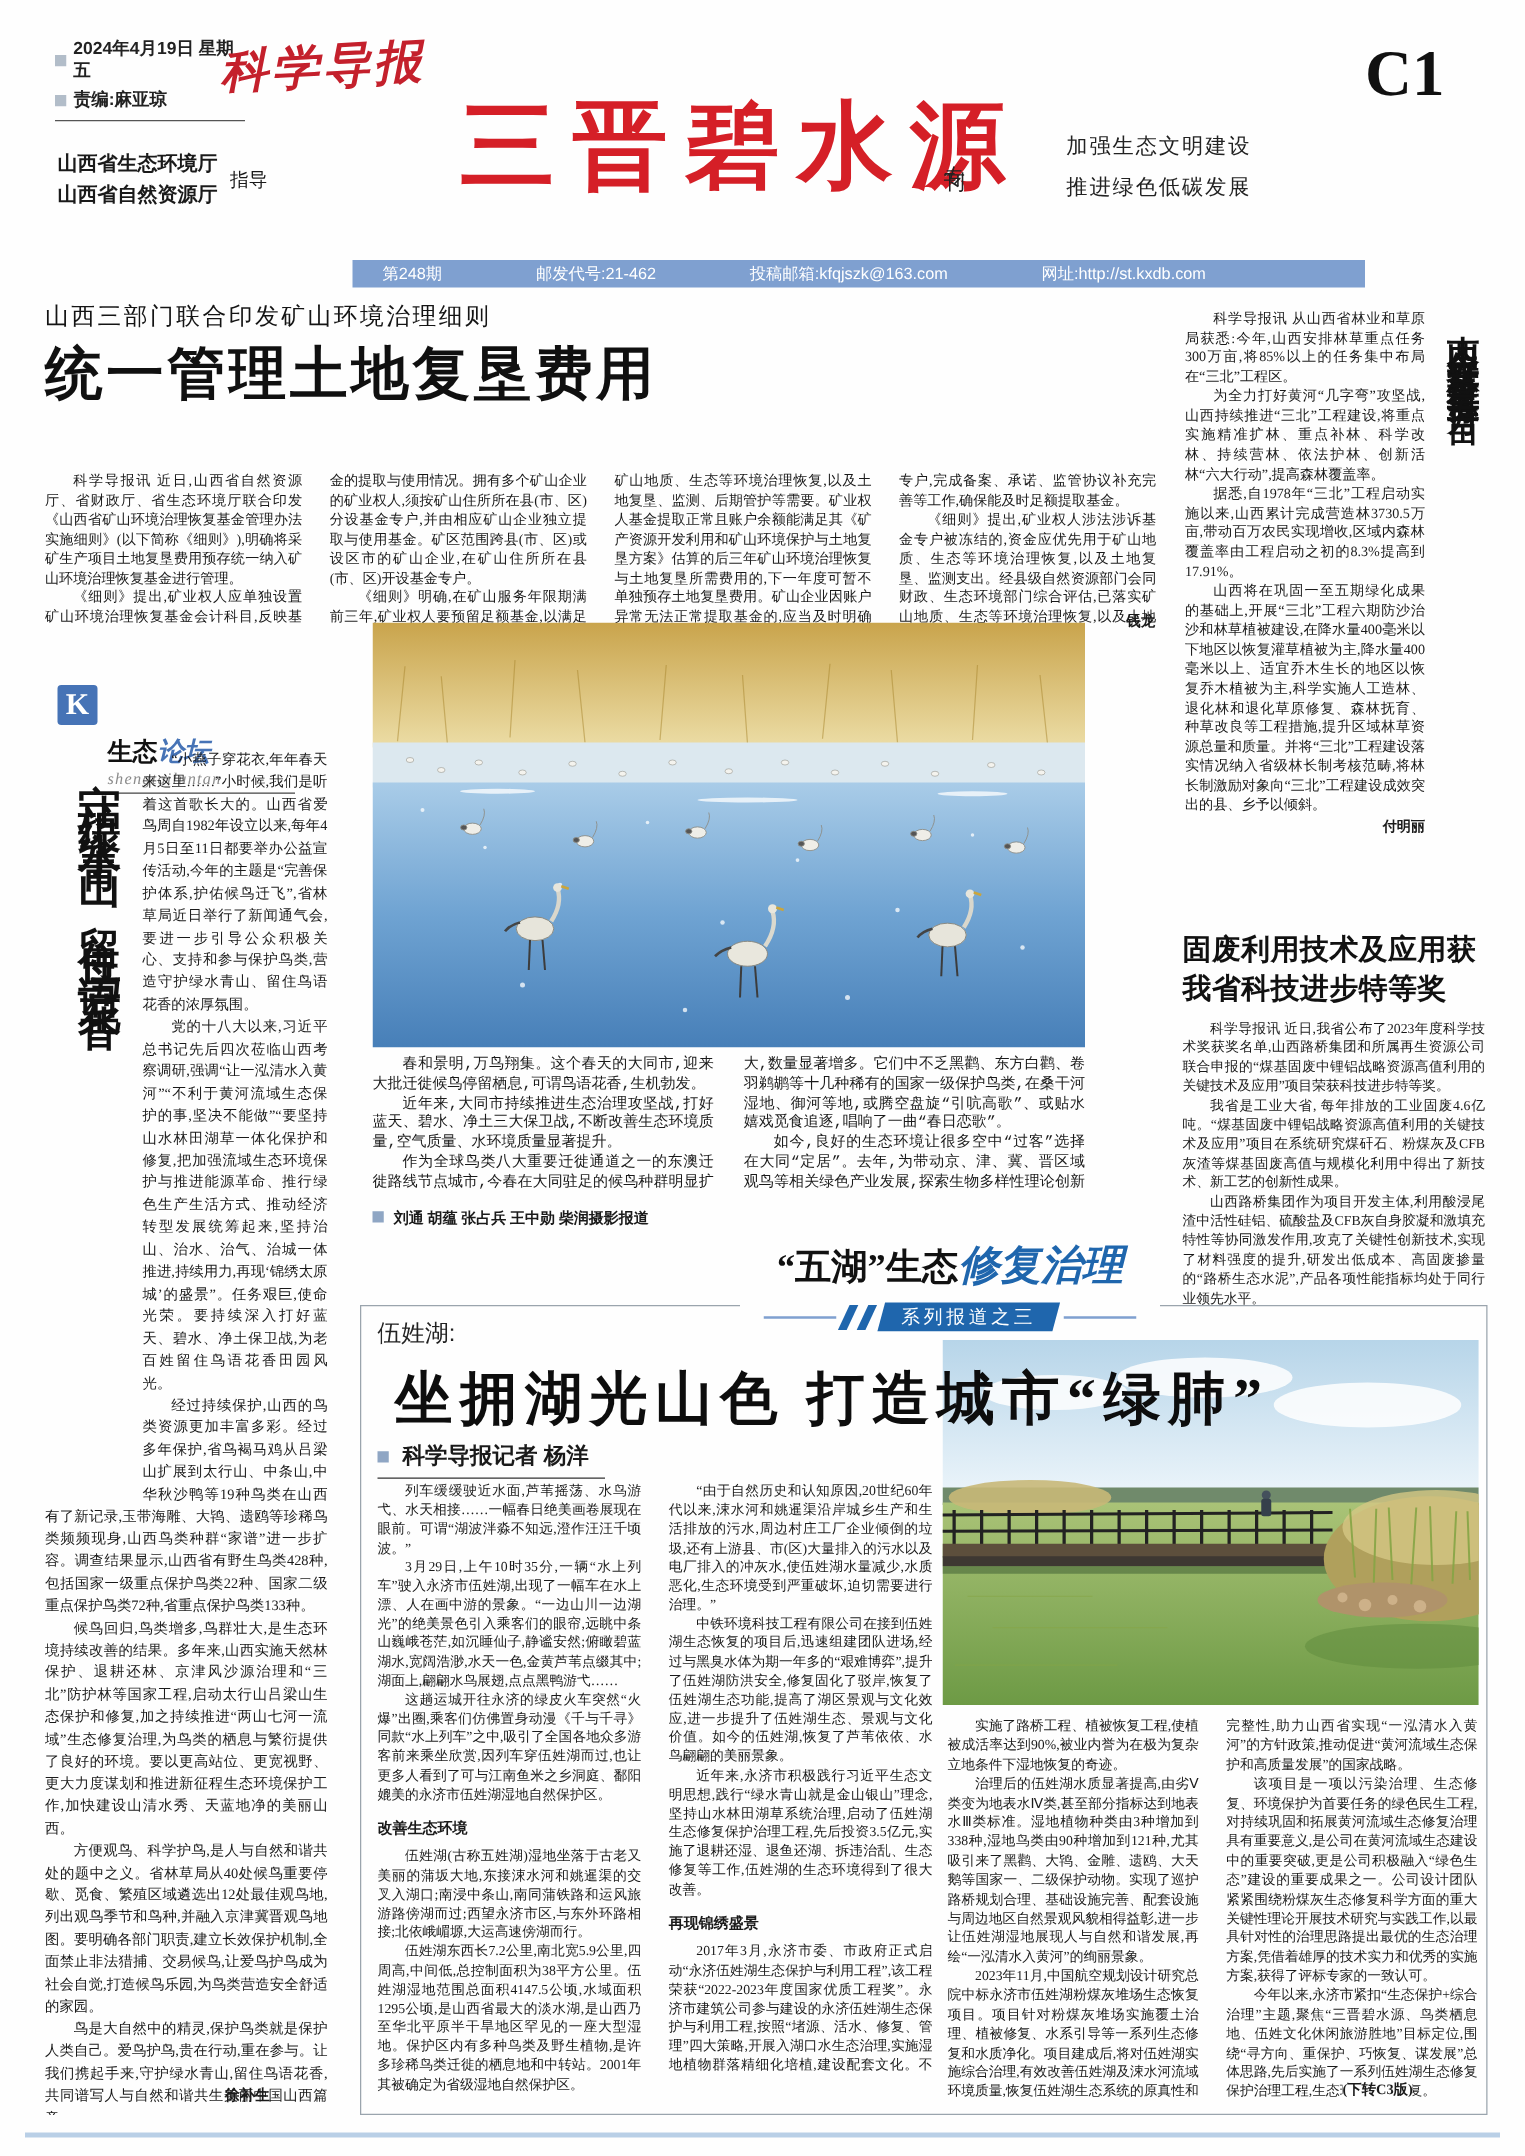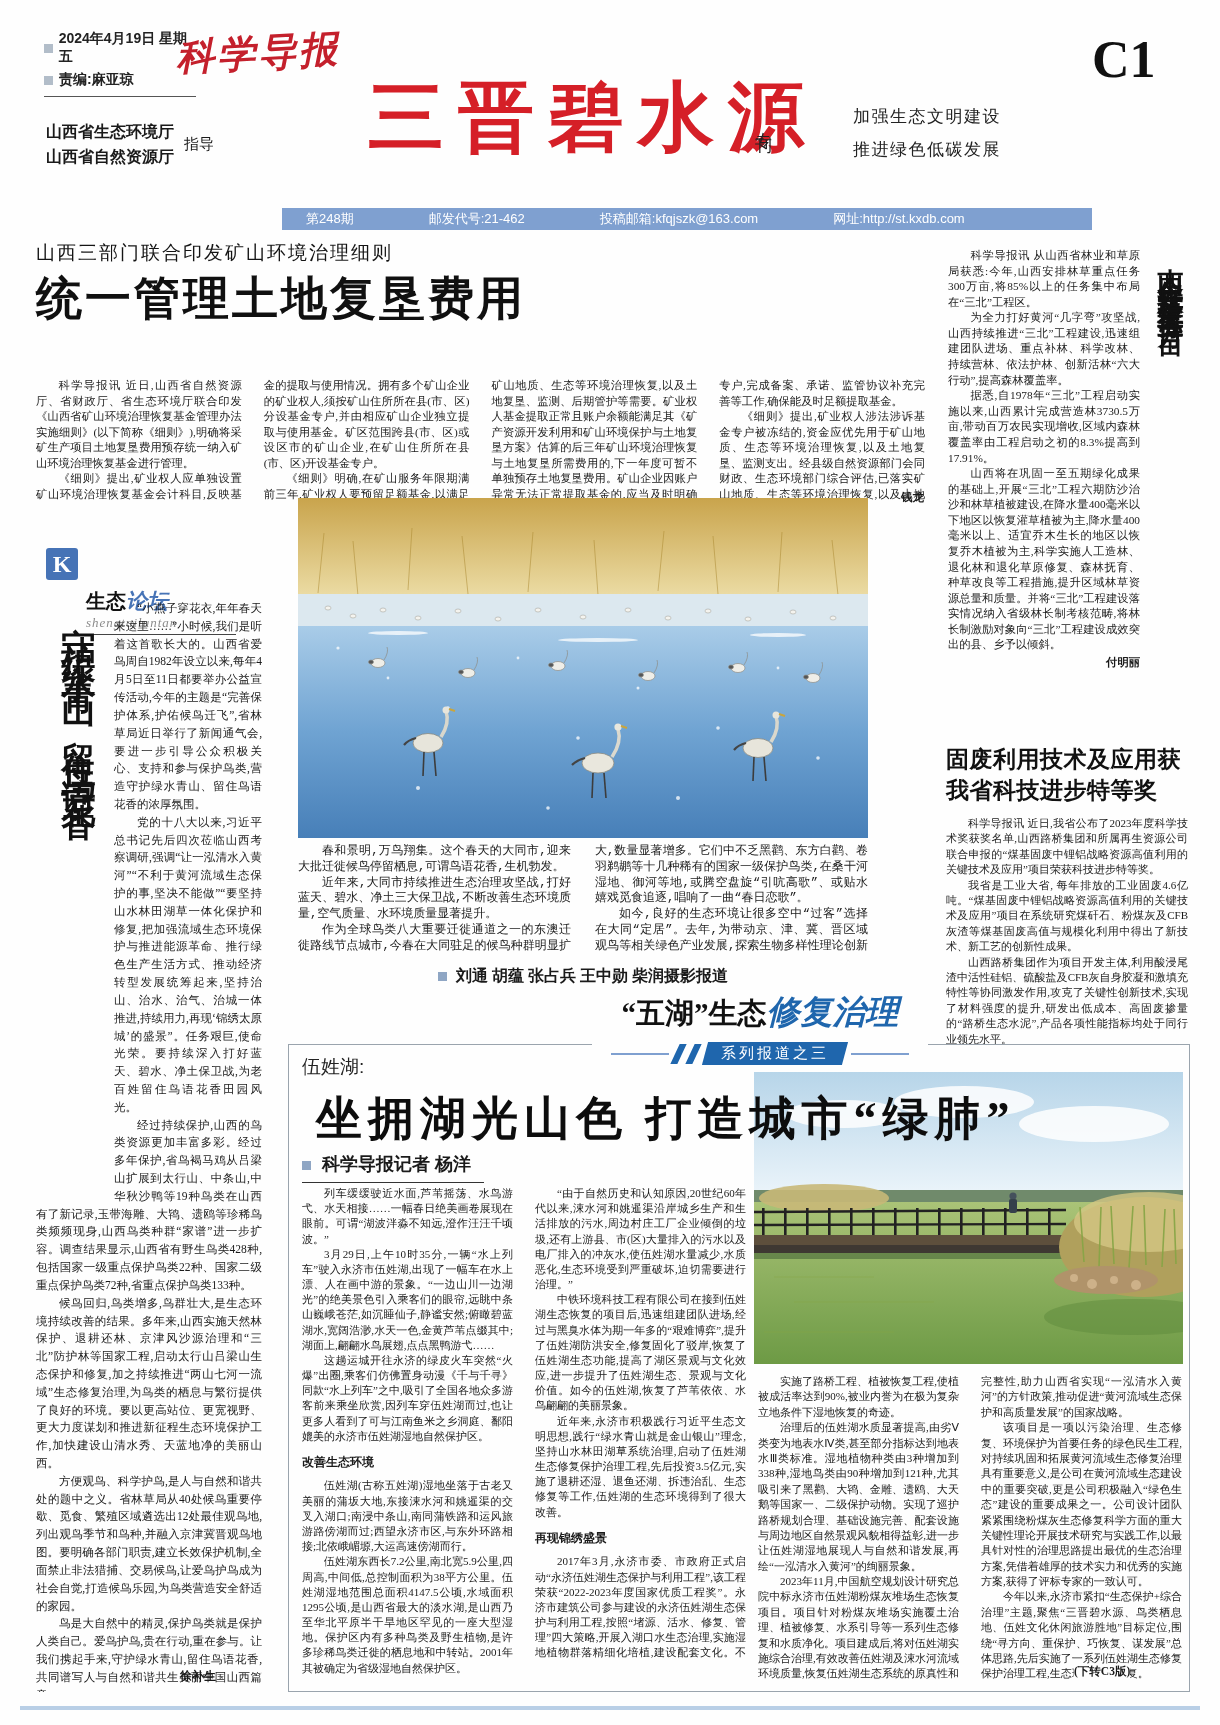--- a/index.html
+++ b/index.html
@@ -56,21 +56,21 @@
   .essay-headline{float:left;width:68px;height:600px;writing-mode:vertical-rl;text-orientation:upright;
                   font-size:34px;font-weight:900;font-family:"Liberation Serif",serif;color:#111;
                   letter-spacing:13px;margin-right:10px;display:flex;}
   .essay-headline span{display:block;}
   .eh-gap{height:36px;}
   .essay-byline{left:180px;top:1668px;font-weight:bold;font-size:12px;}
   
   .crane-photo{left:298px;top:498px;width:570px;height:340px;}
   .caption{left:298px;top:844px;width:570px;height:118px;column-count:2;column-gap:24px;
            font-size:12px;line-height:1.32;text-align:justify;overflow:hidden;font-family:Liberation Mono, monospace;}
-  .caption-credit{left:298px;top:966px;width:570px;text-align:center;font-size:16px;font-weight:bold;}
+  .caption-credit{left:298px;top:966px;width:570px;text-align:left;font-size:12px;font-weight:bold;}
   .caption-credit .sq{background:#8fa6c4;margin-right:5px;}
   
   .series-badge{left:592px;top:990px;width:336px;text-align:center;z-index:6;}
   .sb-line1 .pfx{font-family:"Liberation Serif",serif;font-weight:900;font-size:29px;color:#111;}
   .sb-line1 .sfx{font-family:"Liberation Serif",serif;font-weight:900;font-style:italic;font-size:33px;color:#1f66ad;}
   .sb-line2{margin-top:4px;display:flex;align-items:center;justify-content:center;gap:6px;background:#fefefe;padding:3px 0;}
   .sb-rule{width:58px;height:2px;background:#7fa0d0;}
   .slash{display:inline-block;width:7px;height:20px;background:#1f66ad;transform:skewX(-25deg);margin-right:2px;}
   .sb-tag{background:#1f66ad;color:#fff;font-size:15px;font-family:"Liberation Sans",sans-serif;
           padding:2px 16px;transform:skewX(-15deg);}
@@ -136,21 +136,21 @@
       <p class="para" data-name="paragraph">《细则》提出,矿业权人应单独设置矿山环境治理恢复基金会计科目,反映基金的提取与使用情况。拥有多个矿山企业的矿业权人,须按矿山住所所在县(市、区)分设基金专户,并由相应矿山企业独立提取与使用基金。矿区范围跨县(市、区)或设区市的矿山企业,在矿山住所所在县(市、区)开设基金专户。</p>
       <p class="para" data-name="paragraph">《细则》明确,在矿山服务年限期满前三年,矿业权人要预留足额基金,以满足矿山地质、生态等环境治理恢复,以及土地复垦、监测、后期管护等需要。矿业权人基金提取正常且账户余额能满足其《矿产资源开发利用和矿山环境保护与土地复垦方案》估算的后三年矿山环境治理恢复与土地复垦所需费用的,下一年度可暂不单独预存土地复垦费用。矿山企业因账户异常无法正常提取基金的,应当及时明确专户,完成备案、承诺、监管协议补充完善等工作,确保能及时足额提取基金。</p>
       <p class="para" data-name="paragraph">《细则》提出,矿业权人涉法涉诉基金专户被冻结的,资金应优先用于矿山地质、生态等环境治理恢复,以及土地复垦、监测支出。经县级自然资源部门会同财政、生态环境部门综合评估,已落实矿山地质、生态等环境治理恢复,以及土地复垦、监测责任的,其结余基金方可拨付。</p>
     </div>
   <div class="abs lead-byline" data-name="lead-byline">钱龙</div>
 
   <div class="abs art-forest" data-name="forest-article">
     <div class="forest-body" data-name="forest-article-body">
       <div data-name="forest-paragraphs">
           <p class="para" data-name="paragraph">科学导报讯 从山西省林业和草原局获悉:今年,山西安排林草重点任务300万亩,将85%以上的任务集中布局在“三北”工程区。</p>
-          <p class="para" data-name="paragraph">为全力打好黄河“几字弯”攻坚战,山西持续推进“三北”工程建设,迅速组建团队进场、重点补林、科学改林、持续营林、依法护林、创新活林“六大行动”,提高森林覆盖率。</p>
+          <p class="para" data-name="paragraph">为全力打好黄河“几字弯”攻坚战,山西持续推进“三北”工程建设,将重点实施精准扩林、重点补林、科学改林、持续营林、依法护林、创新活林“六大行动”,提高森林覆盖率。</p>
           <p class="para" data-name="paragraph">据悉,自1978年“三北”工程启动实施以来,山西累计完成营造林3730.5万亩,带动百万农民实现增收,区域内森林覆盖率由工程启动之初的8.3%提高到17.91%。</p>
           <p class="para" data-name="paragraph">山西将在巩固一至五期绿化成果的基础上,开展“三北”工程六期防沙治沙和林草植被建设,在降水量400毫米以下地区以恢复灌草植被为主,降水量400毫米以上、适宜乔木生长的地区以恢复乔木植被为主,科学实施人工造林、退化林和退化草原修复、森林抚育、种草改良等工程措施,提升区域林草资源总量和质量。并将“三北”工程建设落实情况纳入省级林长制考核范畴,将林长制激励对象向“三北”工程建设成效突出的县、乡予以倾斜。</p>
         </div>
       <p class="smallbyline" data-name="forest-byline">付明丽</p>
     </div>
     <div class="forest-headline" data-name="forest-vertical-headline">山西今年安排林草重点任务三百万亩</div>
   </div>
 
   <div class="abs art-award" data-name="award-article">
     <div class="award-headline" data-name="award-headline">

